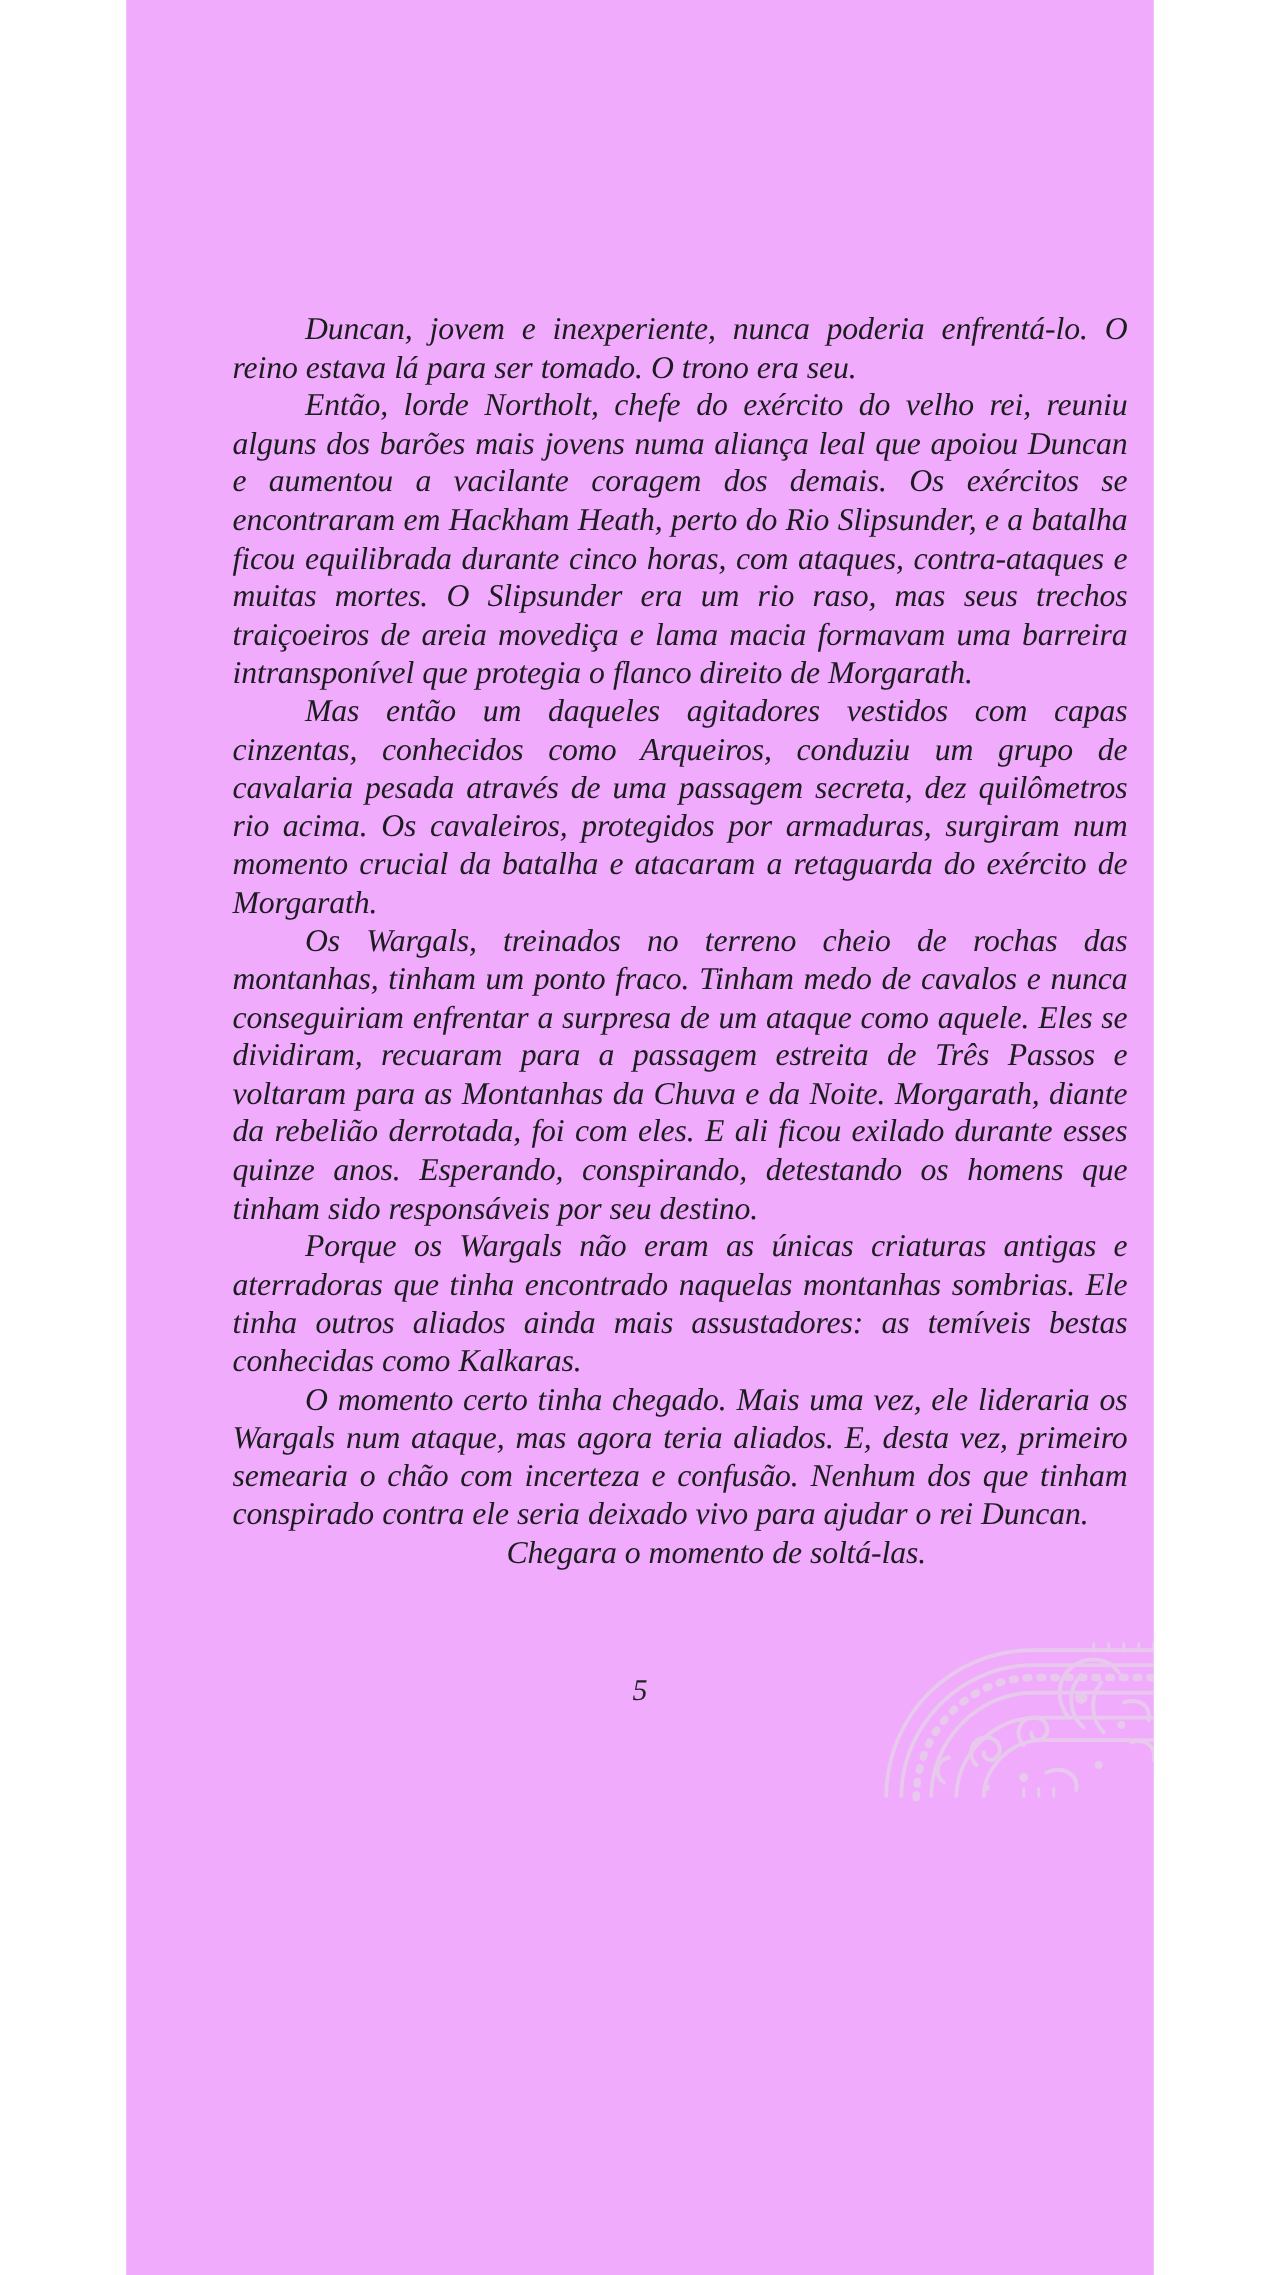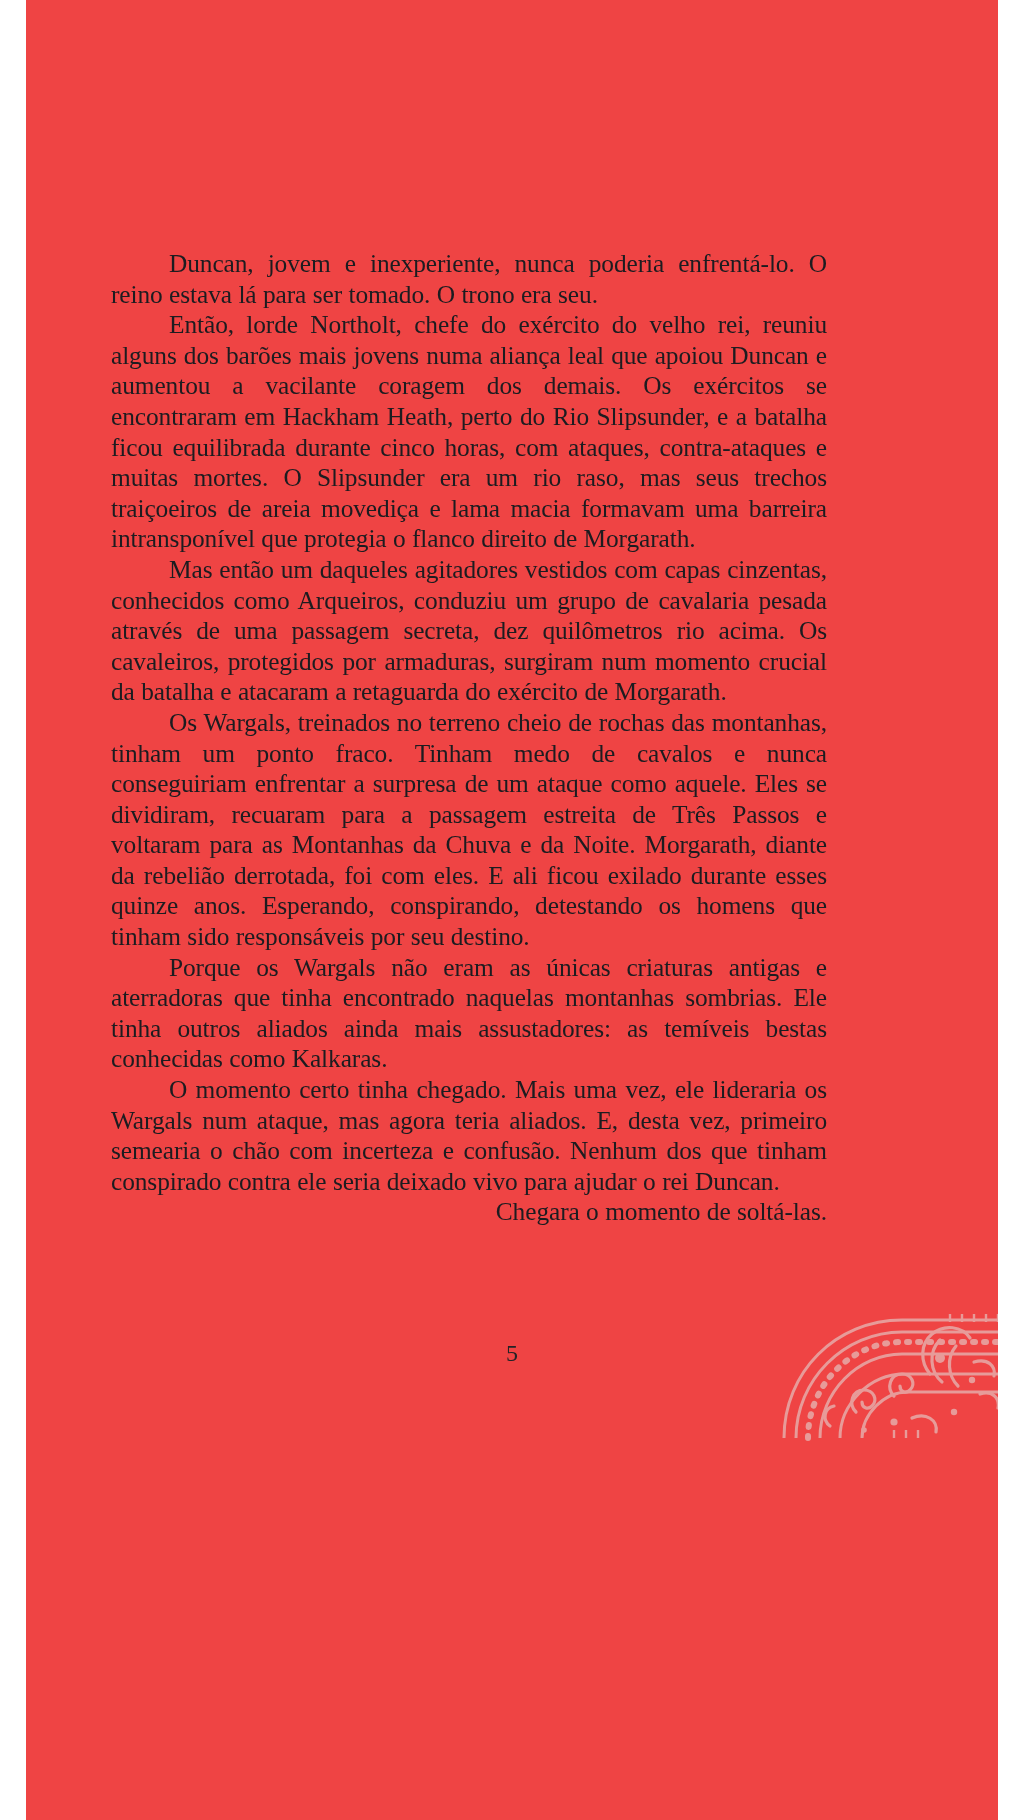--- a/index.html
+++ b/index.html
@@ -3,26 +3,27 @@
 <meta charset="utf-8">
 <title>Book Page</title>
 <style>
   html, body {
     margin: 0;
     padding: 0;
     background: #ffffff;
   }
   .page {
     position: relative;
-    width: 972px;
+    width: 822px;
     height: 1820px;
     margin: 0 auto;
-    background: #ef4444;
+    background: #f0abfc;
     overflow: hidden;
     font-family: "Liberation Serif", "DejaVu Serif", serif;
+    font-style: italic;
   }
 
   
   .text-column {
     position: absolute;
     left: 85px;
     top: 248px;
     width: 716px;
   }
 
@@ -32,21 +33,21 @@
     text-justify: inter-word;
     text-indent: 58px;
     font-size: 25.4px;
     line-height: 30.6px;
     color: #1c1c20;
     letter-spacing: -0.1px;
     word-spacing: 0.2px;
     -webkit-font-smoothing: antialiased;
   }
   .para:last-child {
-    text-align: right;
+    text-align: center;
   }
 
   
   .folio {
     position: absolute;
     left: 0;
     right: 0;
     top: 1340px;
     text-align: center;
     font-size: 24px;

